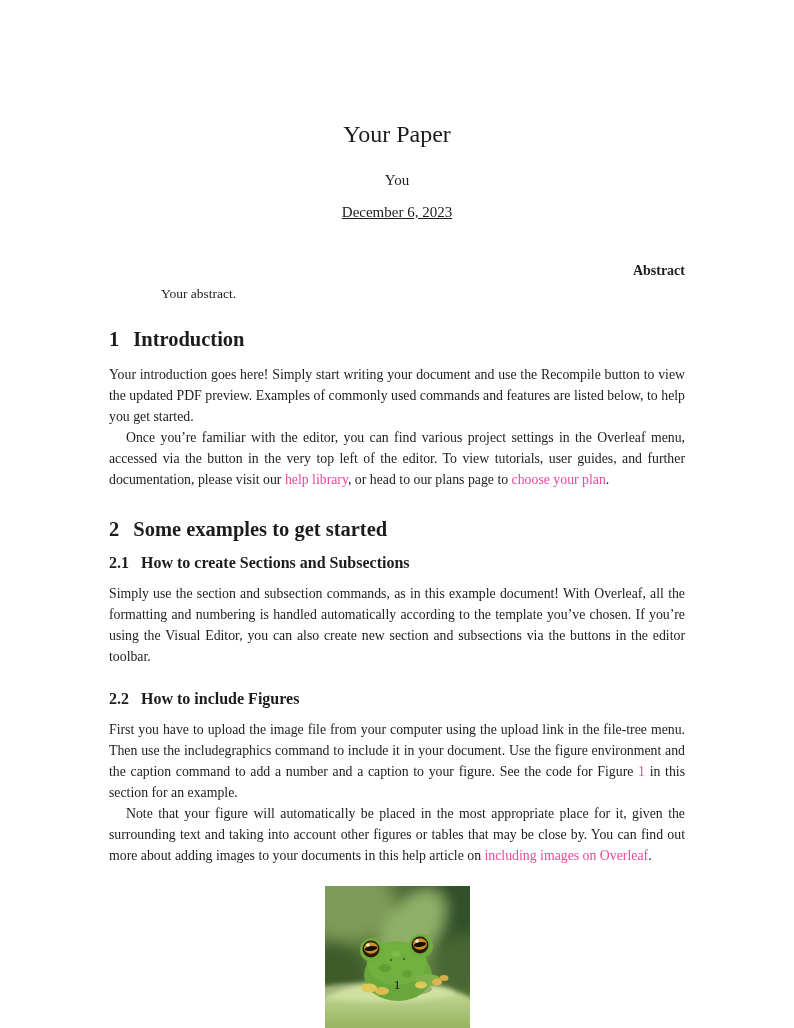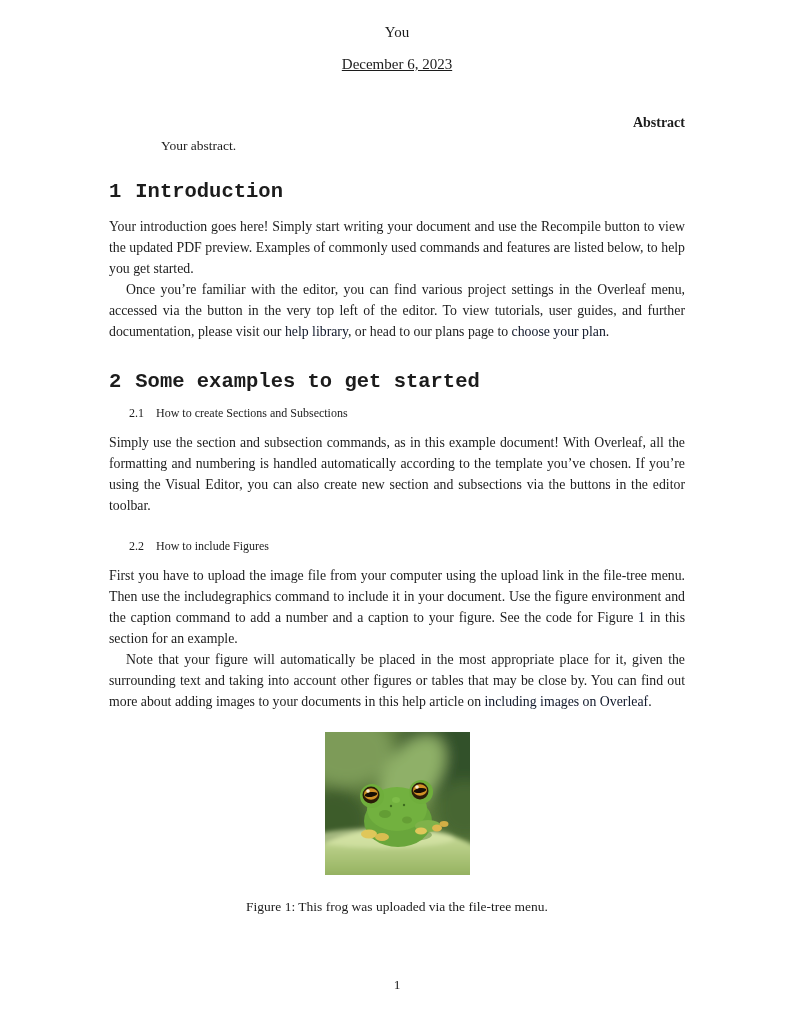--- a/index.html
+++ b/index.html
@@ -15,41 +15,42 @@
   }
   .content { position:absolute; left:109px; top:0; width:576px; }
 
   .doc-title { margin-top:121px; text-align:center; font-size:24px; font-weight:normal; }
   .doc-author { margin-top:24px; text-align:center; font-size:15px; }
   .doc-date { margin-top:15px; text-align:center; font-size:15px;text-decoration:underline; }
 
   .abstract-head { margin-top:42px; text-align:right; font-size:14px; font-weight:bold; }
   .abstract-body { margin:7px 38px 0 38px; text-indent:14px; font-size:13.5px; }
 
-  h2.sec { font-size:20.5px; font-weight:bold; margin-top:26px; margin-bottom:13px;font-family:Liberation Mono, monospace; }
-  h3.subsec { font-size:12px; font-weight:normal; margin-top:23px; margin-bottom:11px;margin-left:20px; }
+  h2.sec { font-size:20.5px; font-weight:bold; margin-top:26px; margin-bottom:13px; }
+  h3.subsec { font-size:16px; font-weight:bold; margin-top:23px; margin-bottom:11px; }
   .num { display:inline-block; margin-right:14px; }
   h3.subsec .num { margin-right:12px; }
 
   p.body { font-size:13.8px; line-height:21px; text-align:justify; margin:0; }
   p.indent { text-indent:17px; }
 
-  a.doclink { color:#0f172a; text-decoration:none; cursor:pointer; }
+  a.doclink { color:#ec4899; text-decoration:none; cursor:pointer; }
 
   figure.fig { margin-top:20px; text-align:center; }
   .figcap { margin-top:20px; text-align:center; font-size:13.5px; }
 
   .pagenum { position:absolute; left:0; top:977px; width:100%; text-align:center; font-size:13.5px; }
 </style>
 </head>
 <body>
 
 <div class="page">
   <div class="content">
 
+    <div class="doc-title">Your Paper</div>
     <div class="doc-author">You</div>
     <div class="doc-date">December 6, 2023</div>
 
     <div class="abstract-head">Abstract</div>
     <div class="abstract-body">Your abstract.</div>
 
     <h2 class="sec"><span class="num">1</span><span>Introduction</span></h2>
 
     <p class="body">Your introduction goes here! Simply start writing your document and use the Recompile button to view the updated PDF preview. Examples of commonly used commands and features are listed below, to help you get started.</p>
     <p class="body indent"><span>Once you’re familiar with the editor, you can find various project settings in the Overleaf menu, accessed via the button in the very top left of the editor. To view tutorials, user guides, and further documentation, please visit our </span><a class="doclink">help library</a><span>, or head to our plans page to </span><a class="doclink">choose your plan</a><span>.</span></p>

